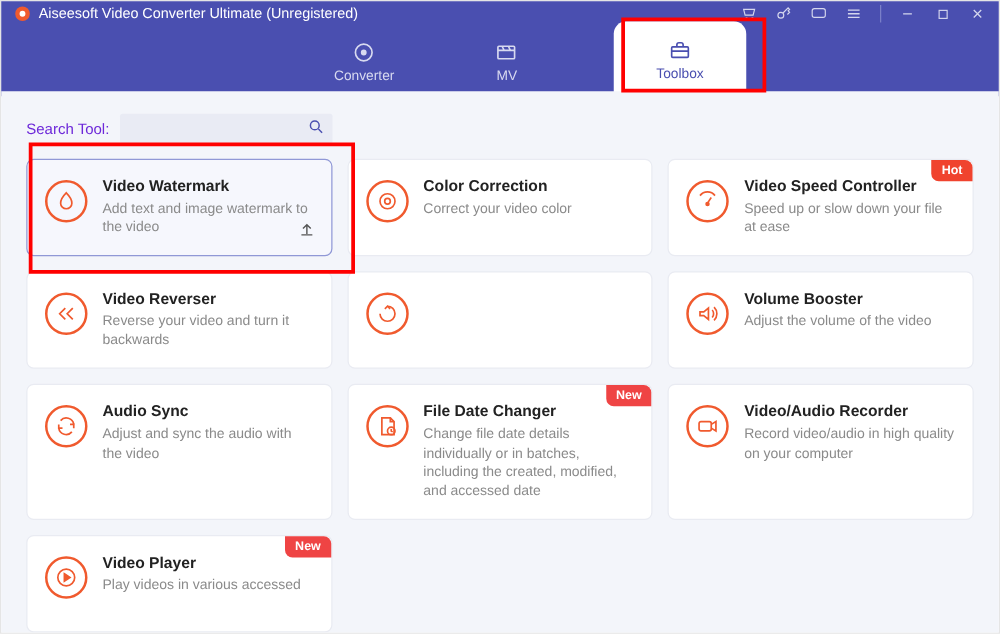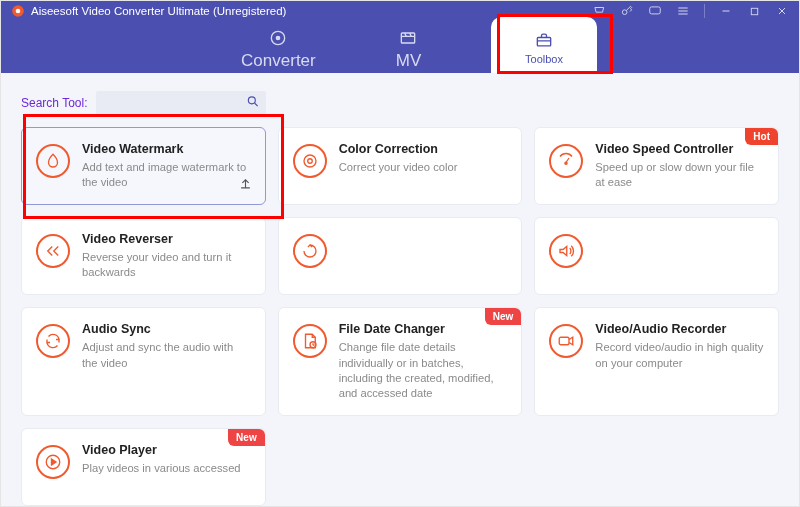--- a/index.html
+++ b/index.html
@@ -6,21 +6,21 @@
   body { font-family: -apple-system, "Segoe UI", Arial, sans-serif; background: #fff; font-size: 13px; color: #333; }
   .window { width: 800px; height: 507px; background: #fff; position: relative; border: 1px solid #e5e5e5; }
   .titlebar { height: 76px; background: #4a4fb0; display: flex; flex-direction: column; position: relative; }
   .titlebar-top { height: 20px; display: flex; align-items: center; padding: 0 10px; }
   .logo-wrap { display: flex; align-items: center; gap: 6px; }
   .logo-icon { width: 14px; height: 14px; }
   .app-title { color: #fff; font-size: 11.5px; font-weight: 500; }
   .title-icons { margin-left: auto; display: flex; align-items: center; gap: 14px; color: #d5d7ee; }
   .title-icon { width: 14px; height: 14px; display: flex; align-items: center; justify-content: center; cursor: pointer; }
   .tabs { flex: 1; display: flex; align-items: center; justify-content: center; gap: 60px; position: relative; }
-  .tab { display: flex; flex-direction: column; align-items: center; gap: 3px; color: #d8daf0; font-size: 17px; cursor: pointer; padding: 6px 10px; }
+  .tab { display: flex; flex-direction: column; align-items: center; gap: 3px; color: #d8daf0; font-size: 11px; cursor: pointer; padding: 6px 10px; }
   .tab svg { width: 20px; height: 20px; }
   .tab-toolbox {
     position: absolute; right: 202px; top: -4px; bottom: -1px; width: 106px;
     background: #fff; color: #4a4fb0; border-top-left-radius: 10px; border-top-right-radius: 10px;
     display: flex; flex-direction: column; align-items: center; justify-content: center; gap: 3px; font-size: 11px;
   }
   .content { position: absolute; top: 72px; left: 0; right: 0; bottom: 0; background: #f3f5fa; padding: 18px 20px 14px 20px; overflow: hidden; }
   .search-row { display: flex; align-items: center; gap: 8px; margin-bottom: 12px; }
   .search-label { font-size: 12px; color: #6d28d9; }
   .search-box { width: 170px; height: 24px; background: #e9ebf4; border: none; outline: none; padding: 0 26px 0 8px; font-size: 12px; border-radius: 2px; }
@@ -211,20 +211,24 @@
             </svg>
           </div>
       </div>
 
       <div class="card">
         <div class="card-icon">
             <svg viewBox="0 0 24 24" fill="none" stroke="currentColor" stroke-width="1.8">
               <path d="M4 10v4h4l5 4V6l-5 4H4zM17 8c2 2 2 6 0 8M19 5c4 4 4 10 0 14"></path>
             </svg>
           </div>
+        <div class="card-body">
+          <div class="card-title">Volume Booster</div>
+          <div class="card-desc">Adjust the volume of the video</div>
+        </div>
       </div>
 
       <div class="card">
         <div class="card-icon">
             <svg viewBox="0 0 24 24" fill="none" stroke="currentColor" stroke-width="1.8">
               <path d="M4 14a8 8 0 0014 4M20 10a8 8 0 00-14-4"></path>
               <path d="M4 10v4h4M20 14v-4h-4"></path>
             </svg>
           </div>
         <div class="card-body">

